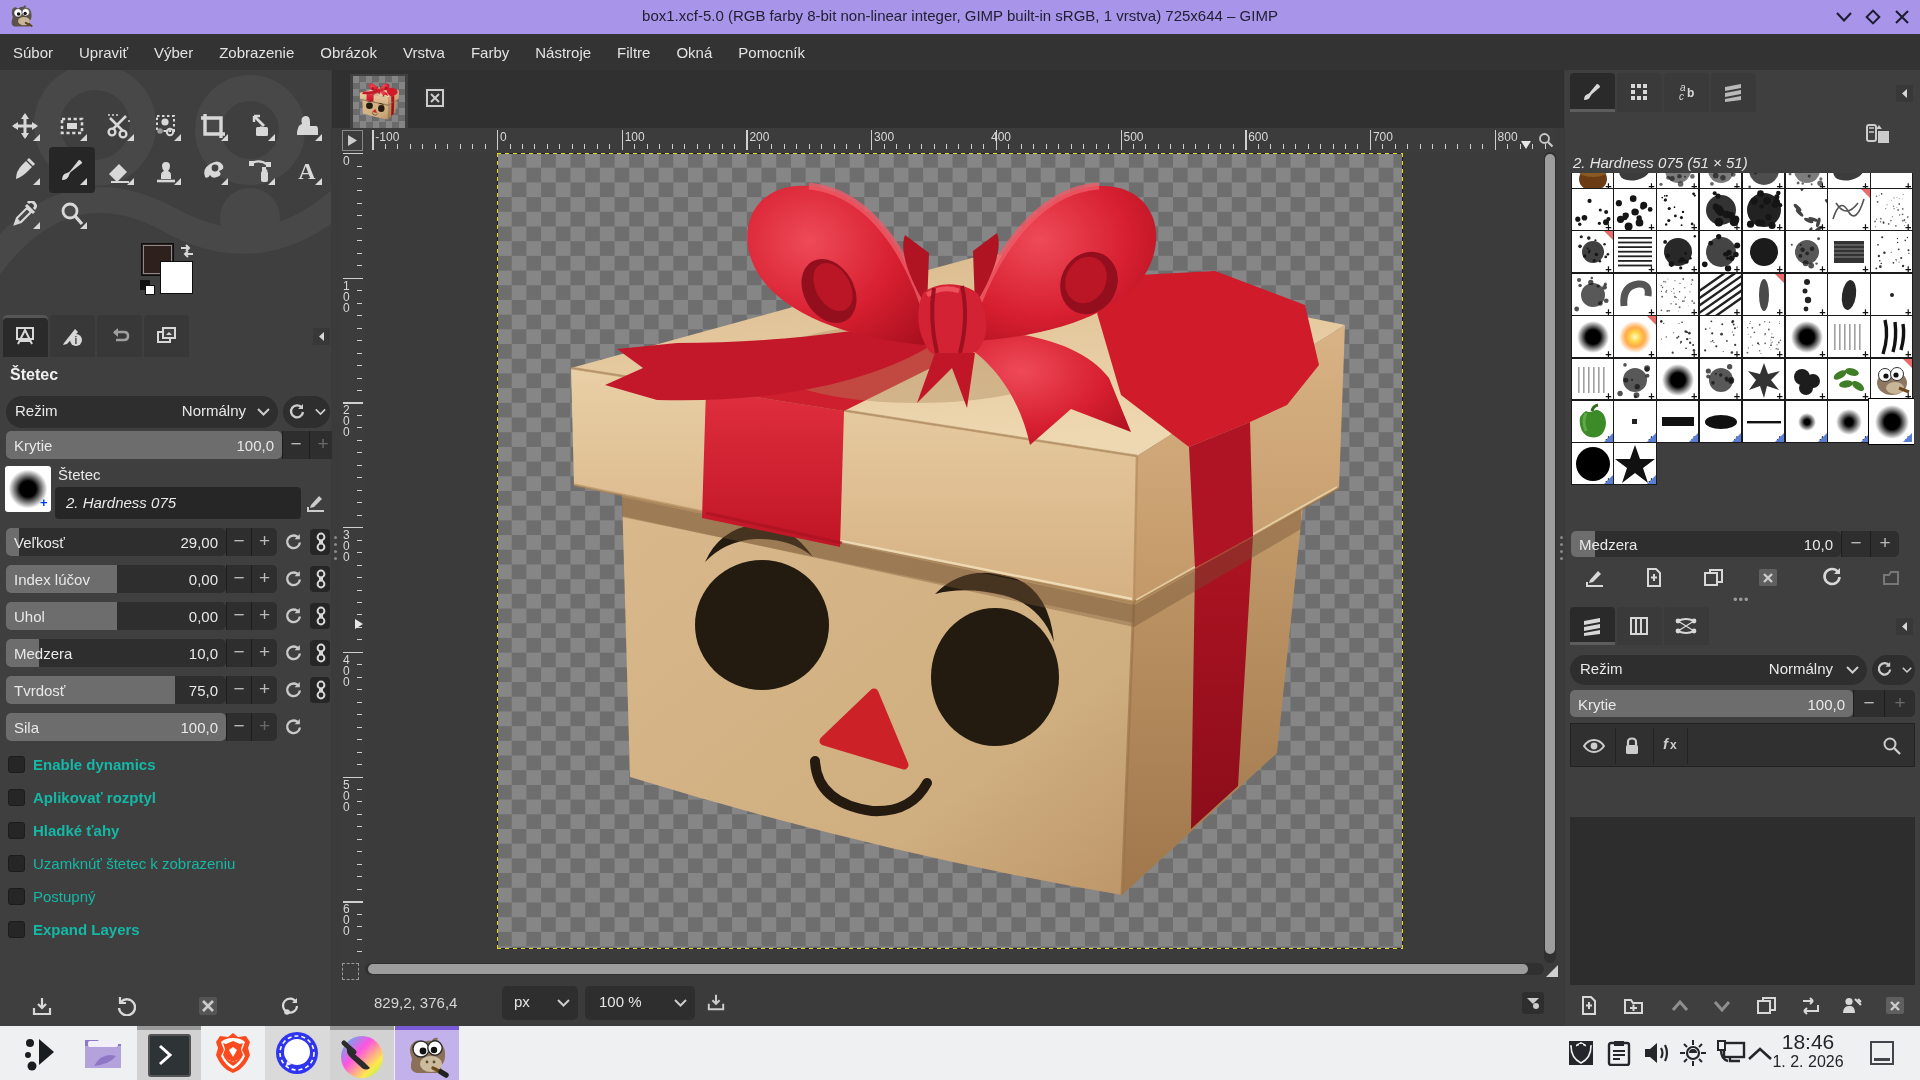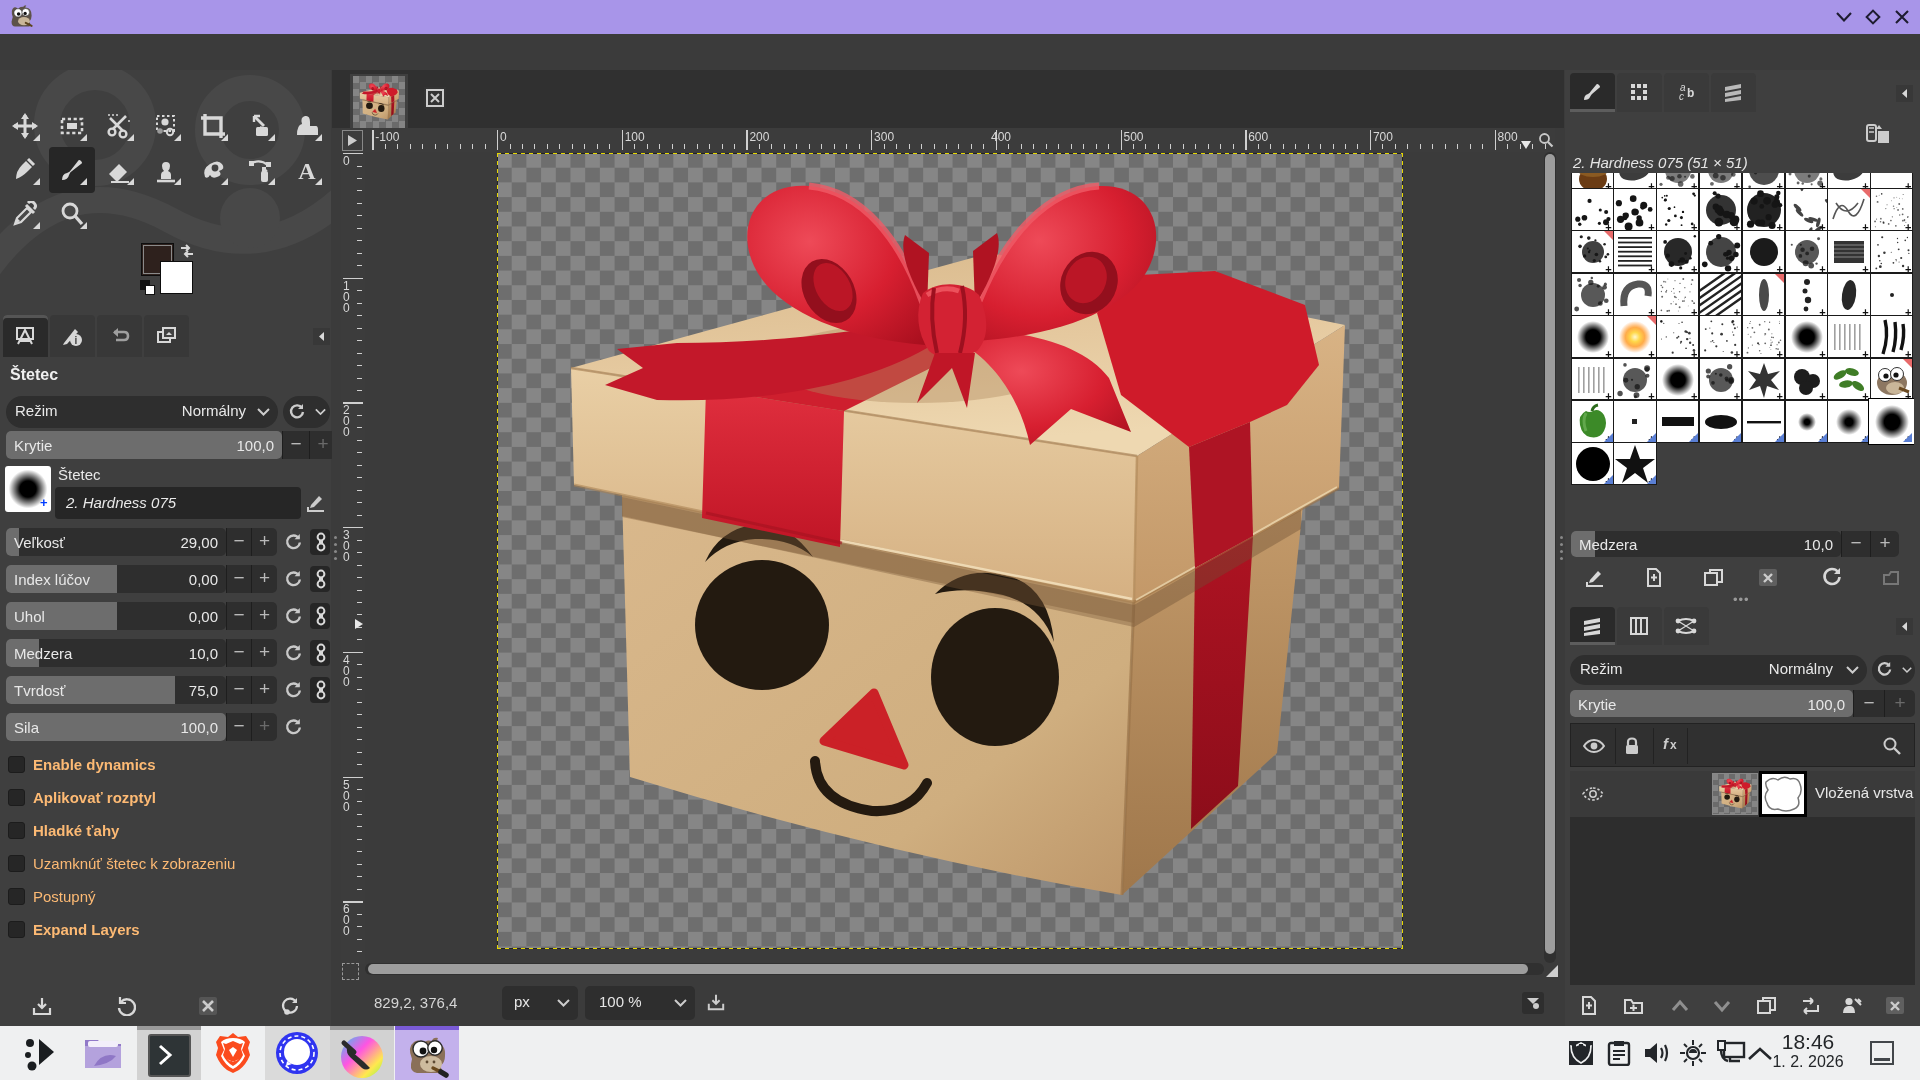--- a/index.html
+++ b/index.html
@@ -29,21 +29,21 @@
   .slider .val { position:absolute; right:8px; top:50%; transform:translateY(-50%);
       font-size:15px; color:#e8e8e8; }
   .sbtn { position:absolute; color:#b9b9b9; font-size:19px; text-align:center;
       background:#2e2e2e; border-radius:0 5px 5px 0; }
   .dropdown { position:absolute; background:#2e2e2e; border-radius:16px; color:#e8e8e8;
       font-size:15px; }
   .chev { position:absolute; right:8px; top:50%; transform:translateY(-50%); }
   .icon { position:absolute; }
   .cb { position:absolute; width:17px; height:17px; background:#262626;
       border:1px solid #1c1c1c; border-radius:3px; }
-  .cblab { position:absolute; font-size:15px; color:#fdba74; }
+  .cblab { position:absolute; font-size:15px; color:#14b8a6; }
 </style>
 </head>
 <body>
 <svg width="0" height="0" style="position:absolute">
 <defs>
 <linearGradient id="gFront" x1="0" y1="0" x2="1" y2="1">
   <stop offset="0" stop-color="#d9b88c"></stop>
         <stop offset="0.7" stop-color="#cfae7f"></stop>
         <stop offset="1" stop-color="#bd9669"></stop>
 </linearGradient>
@@ -163,29 +163,43 @@
   <div class="abs" id="titlebar">
     <svg class="abs" width="26" height="26" viewBox="0 0 44 44" style="left:8px;top:4px;">
       <path d="M8,22 Q4,10 10,6 Q14,4 17,9 Q20,4 26,5 Q26,2 31,2 L29,6 Q40,6 40,20 Q40,26 36,30 L38,34 Q39,38 35,38 L12,38 Q6,38 6,30 Z" fill="#5d5248"></path>
       <circle cx="17" cy="15" r="7" fill="#fff" stroke="#333" stroke-width="1"></circle>
       <circle cx="30" cy="14" r="6.4" fill="#fff" stroke="#333" stroke-width="1"></circle>
       <circle cx="18" cy="17" r="3" fill="#111"></circle>
         <circle cx="29" cy="16" r="2.8" fill="#111"></circle>
       <ellipse cx="27" cy="29" rx="10" ry="7" fill="#c9b699"></ellipse>
       <path d="M30,32 L40,37" stroke="#5d441f" stroke-width="3.4" stroke-linecap="round"></path>
     </svg>
+    <div class="abs" id="title-text">box1.xcf-5.0 (RGB farby 8-bit non-linear integer, GIMP built-in sRGB, 1 vrstva) 725x644 – GIMP</div>
     <svg class="abs" width="16" height="10" viewBox="0 0 16 10" style="left:1836px;top:12px;">
         <path d="M1,1 L8,8.5 L15,1" stroke="#1e1c30" stroke-width="2.1" fill="none"></path>
       </svg>
     <svg class="abs" width="18" height="18" viewBox="0 0 18 18" style="left:1864px;top:8px;">
         <rect x="4.5" y="4.5" width="9" height="9" fill="none" stroke="#1e1c30" stroke-width="2" transform="rotate(45 9 9)"></rect>
       </svg>
     <svg class="abs" width="16" height="16" viewBox="0 0 16 16" style="left:1894px;top:9px;">
         <path d="M2,2 L14,14 M14,2 L2,14" stroke="#1e1c30" stroke-width="2.1"></path>
       </svg>
+  </div>
+  <div class="abs" id="menubar">
+    <span>Súbor</span>
+      <span>Upraviť</span>
+      <span>Výber</span>
+      <span>Zobrazenie</span>
+      <span>Obrázok</span>
+      <span>Vrstva</span>
+      <span>Farby</span>
+      <span>Nástroje</span>
+      <span>Filtre</span>
+      <span>Okná</span>
+      <span>Pomocník</span>
   </div>
   <div class="abs" id="leftpanel">
 
     <svg class="icon" width="331" height="240" viewBox="0 0 331 240" style="left:0;top:0;opacity:0.06">
       <g fill="none" stroke="#cfcfcf" stroke-width="26">
         <circle cx="95" cy="55" r="48"></circle>
           <circle cx="250" cy="60" r="42"></circle>
         <path d="M-20,210 Q60,90 170,150 Q260,200 340,130" fill="none"></path>
       </g>
       <circle cx="250" cy="148" r="30" fill="#cfcfcf"></circle>
@@ -1548,37 +1562,20 @@
       <div style="position:absolute;left:82px;top:4px;width:1px;height:36px;background:#222;"></div>
       <span style="position:absolute;left:92px;top:11px;font-size:15px;font-style:italic;font-weight:bold;color:#ccc;">f</span>
         <span style="position:absolute;left:99px;top:14px;font-size:12px;font-weight:bold;color:#ccc;">x</span>
       <div style="position:absolute;left:116px;top:4px;width:1px;height:36px;background:#222;"></div>
       <svg width="20" height="20" viewBox="0 0 20 20" style="position:absolute;right:12px;top:12px">
           <circle cx="8" cy="8" r="5.5" fill="none" stroke="#ccc" stroke-width="2"></circle>
           <path d="M12,12 L18,18" stroke="#ccc" stroke-width="2.4"></path>
         </svg>
     </div>
 
-    <div class="abs" style="left:5px;top:701px;width:345px;height:46px;background:#3a3a3a;">
-      <svg width="22" height="16" viewBox="0 0 22 16" style="position:absolute;left:12px;top:15px">
-          <path d="M11,2 Q17,2 21,8 Q17,14 11,14 Q5,14 1,8 Q5,2 11,2 Z" fill="none" stroke="#ccc" stroke-width="1.6" stroke-dasharray="2.5 2"></path>
-          <circle cx="11" cy="8" r="3.2" fill="none" stroke="#ccc" stroke-width="1.5"></circle>
-        </svg>
-      <div style="position:absolute;left:142px;top:2px;width:46px;height:42px;background:conic-gradient(#6b6b6b 25%,#858585 0 50%,#6b6b6b 0 75%,#858585 0);background-size:11px 11px;border:1px solid #888;overflow:hidden;">
-        <svg width="44" height="40" viewBox="-60 -80 1026 956">
-            <use href="#gift"></use>
-          </svg>
-      </div>
-      <div style="position:absolute;left:189px;top:0px;width:48px;height:46px;background:#fff;border:3px solid #000;">
-        <svg width="42" height="40" viewBox="0 0 42 40">
-            <path d="M4,8 Q10,2 16,6 Q22,1 28,5 Q36,3 38,10 Q41,18 36,24 Q39,32 32,35 Q24,39 16,35 Q7,37 5,29 Q1,22 6,16 Q3,11 4,8 Z" fill="#fff" stroke="#777" stroke-width="1.5"></path>
-          </svg>
-      </div>
-      <span style="position:absolute;left:245px;top:13px;font-size:15px;color:#e8e8e8;">Vložená vrstva</span>
-    </div>
     <div class="abs" style="left:5px;top:747px;width:345px;height:168px;background:#2d2d2d;"></div>
 
     <div id="rp-icons2">
         <div class="abs" style="left:14px;top:925px;width:21px;height:21px;"><svg width="21" height="21" viewBox="0 0 21 21">
             <path d="M4,2 L12,2 L16,6 L16,19 L4,19 Z" fill="none" stroke="#d8d8d8" stroke-width="2"></path>
             <path d="M10,7 L10,14 M7,10.5 L13,10.5" stroke="#d8d8d8" stroke-width="2"></path>
           </svg></div>
         <div class="abs" style="left:58px;top:925px;width:21px;height:21px;"><svg width="21" height="21" viewBox="0 0 21 21">
             <path d="M2,5 L8,5 L10,8 L19,8 L19,18 L2,18 Z" fill="none" stroke="#d8d8d8" stroke-width="2"></path>
             <path d="M10.5,9.5 L10.5,16 M7,13 L14,13" stroke="#d8d8d8" stroke-width="2"></path>

